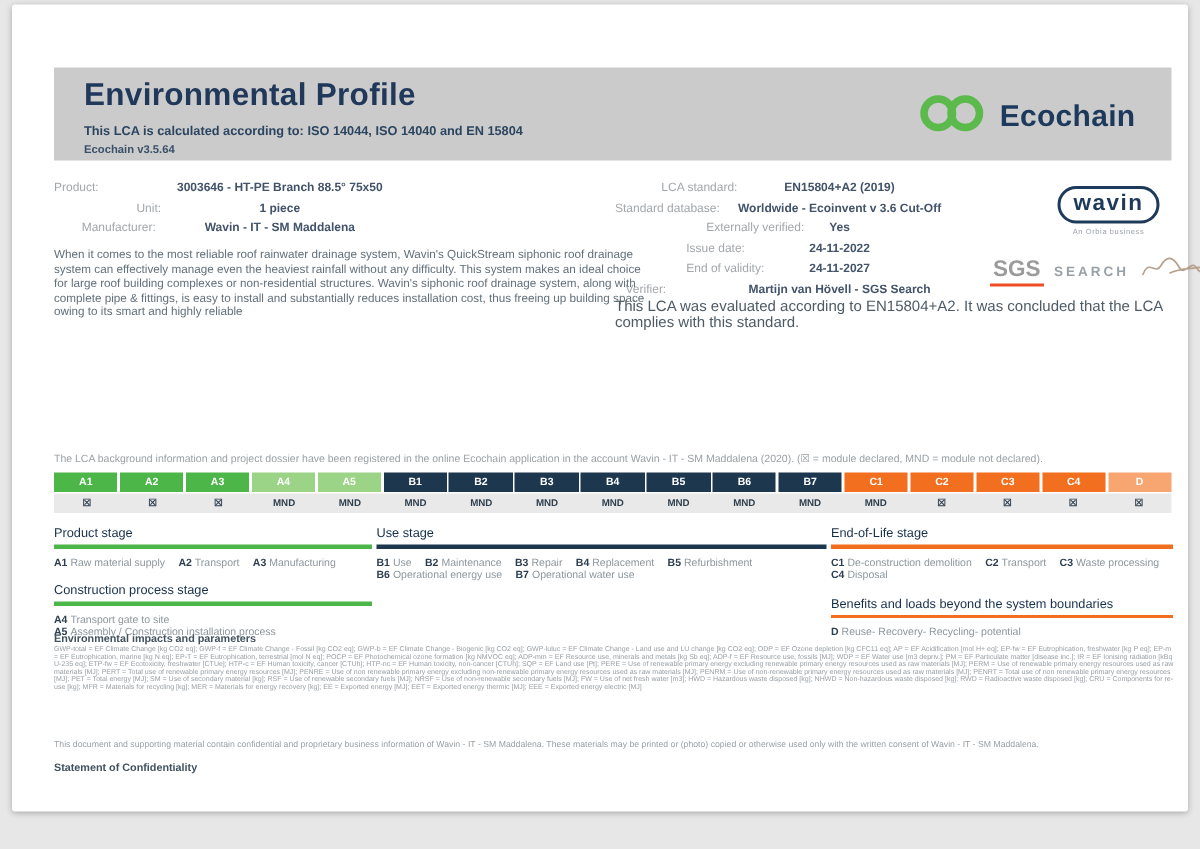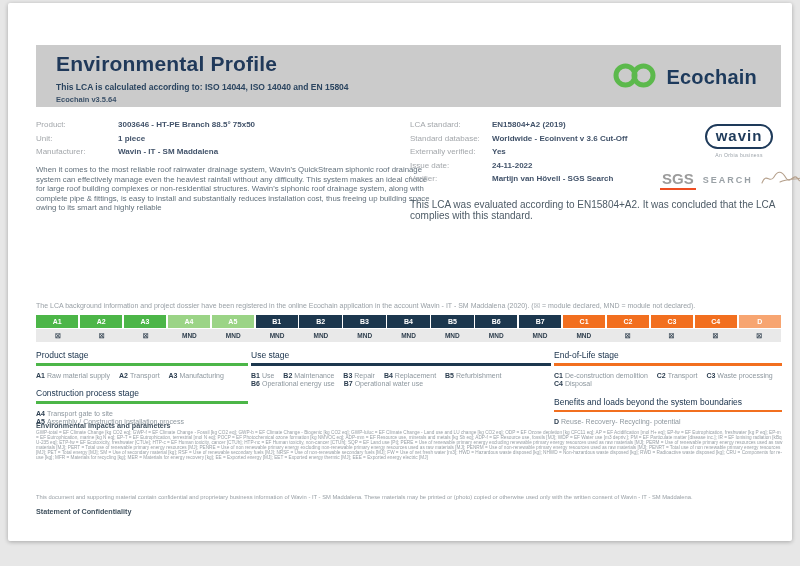--- a/index.html
+++ b/index.html
@@ -11,21 +11,21 @@
   
   .band { position:absolute; left:28px; top:42px; width:745px; height:62px; background:#cbcbcb; }
   .band-title { position:absolute; left:20px; top:7px; font-size:21px; font-weight:bold; color:#20395a; letter-spacing:.2px; }
   .band-sub { position:absolute; left:20px; top:37px; font-size:8.5px; font-weight:bold; color:#2b4560; }
   .band-ver { position:absolute; left:20px; top:50px; font-size:7.5px; color:#3a5068;font-weight:bold; }
   .eco-logo { position:absolute; right:24px; top:17px; display:flex; align-items:center; gap:8px; }
   .eco-text { font-size:20px; font-weight:bold; color:#1d3a5c; letter-spacing:.2px; }
 
   
   .info-left { position:absolute; left:28px; top:117px; font-size:8px; }
-  .info-row { display:flex; margin-bottom:4.5px; }
+  .info-row { display:flex; margin-bottom:4.5px;justify-content:center; }
   .info-row .lab { width:82px; color:#a3a7ab; }
   .info-row .val { color:#42536a; font-weight:bold; }
   .para { position:absolute; left:28px; top:162px; width:398px; font-size:7.8px; line-height:9.5px; color:#62707b; }
 
   .info-right { position:absolute; left:402px; top:117px; font-size:8px; }
   .info-right .info-row .lab { width:82px; }
   .eval-note { position:absolute; left:402px; top:196px; width:378px; font-size:10px; color:#4d5b66; }
 
   
   .wavin { position:absolute; left:688px; top:121px; width:86px; text-align:center; }
@@ -114,20 +114,24 @@
         <span class="lab">Standard database:</span>
         <span class="val">Worldwide - Ecoinvent v 3.6 Cut-Off</span>
       </div>
       <div class="info-row">
         <span class="lab">Externally verified:</span>
         <span class="val">Yes</span>
       </div>
       <div class="info-row">
         <span class="lab">Issue date:</span>
         <span class="val">24-11-2022</span>
+      </div>
+      <div class="info-row">
+        <span class="lab">End of validity:</span>
+        <span class="val">24-11-2027</span>
       </div>
       <div class="info-row">
         <span class="lab">Verifier:</span>
         <span class="val">Martijn van Hövell - SGS Search</span>
       </div>
     </div>
     <div class="eval-note">This LCA was evaluated according to EN15804+A2. It was concluded that the LCA complies with this standard.</div>
 
     <div class="wavin">
       <span class="wavin-oval">

